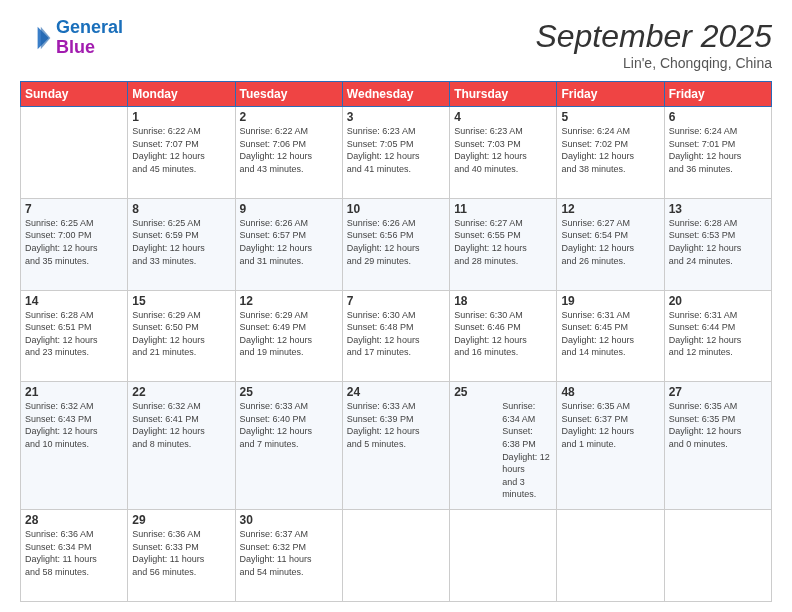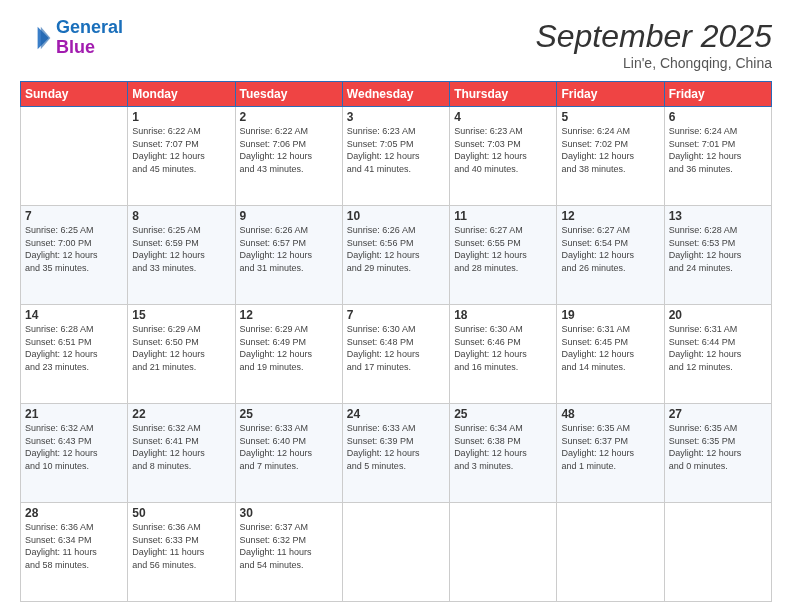--- a/index.html
+++ b/index.html
@@ -309,21 +309,21 @@
           </td>
           <td>
             <span class="day-number">24</span>
             <div class="day-info" style="white-space: pre-line;">Sunrise: 6:33 AM
 Sunset: 6:39 PM
 Daylight: 12 hours
 and 5 minutes.</div>
           </td>
           <td>
             <span class="day-number">25</span>
-            <div class="day-info" style="white-space: pre-line;">Sunrise: 6:34 AM
+            <div class="day-info" style="white-space: pre-line; margin-left: 48px;">Sunrise: 6:34 AM
 Sunset: 6:38 PM
 Daylight: 12 hours
 and 3 minutes.</div>
           </td>
           <td>
             <span class="day-number">48</span>
             <div class="day-info" style="white-space: pre-line;">Sunrise: 6:35 AM
 Sunset: 6:37 PM
 Daylight: 12 hours
 and 1 minute.</div>
@@ -338,21 +338,21 @@
         </tr>
         <tr>
           <td>
             <span class="day-number">28</span>
             <div class="day-info" style="white-space: pre-line;">Sunrise: 6:36 AM
 Sunset: 6:34 PM
 Daylight: 11 hours
 and 58 minutes.</div>
           </td>
           <td>
-            <span class="day-number">50</span>
+            <span class="day-number">29</span>
             <div class="day-info" style="white-space: pre-line;">Sunrise: 6:36 AM
 Sunset: 6:33 PM
 Daylight: 11 hours
 and 56 minutes.</div>
           </td>
           <td>
             <span class="day-number">30</span>
             <div class="day-info" style="white-space: pre-line;">Sunrise: 6:37 AM
 Sunset: 6:32 PM
 Daylight: 11 hours

